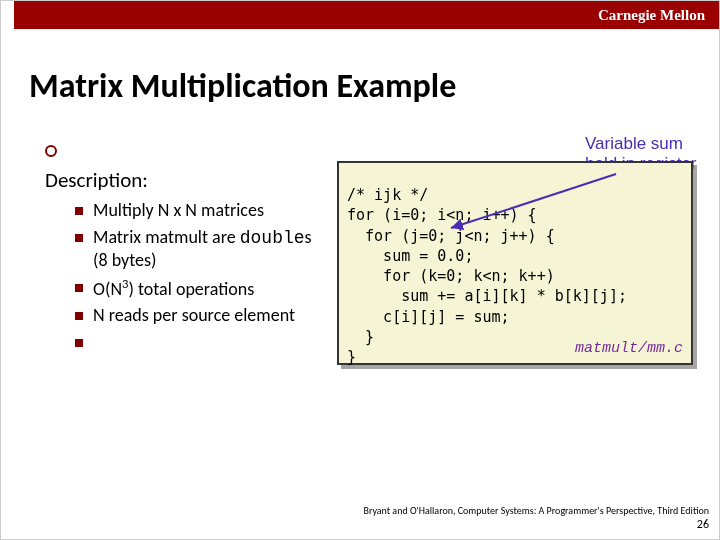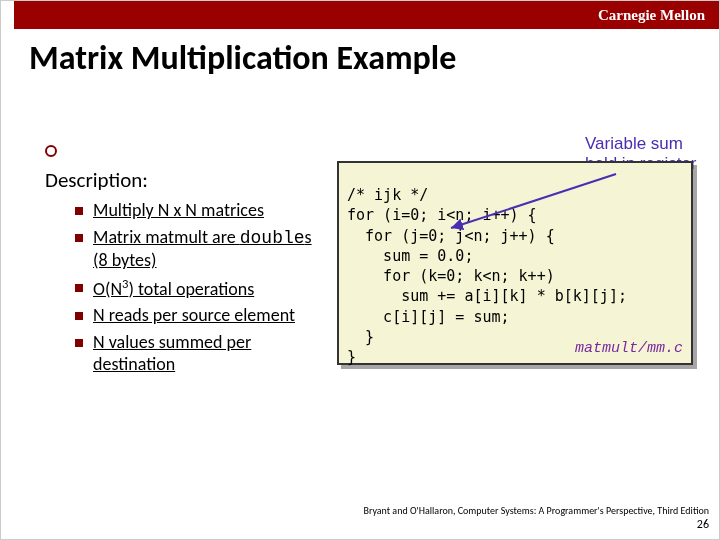--- a/index.html
+++ b/index.html
@@ -9,32 +9,32 @@
     border: 1px solid #ccc;
   }
   .banner {
     position: absolute; top: 0; left: 13px; right: 0; height: 28px;
     background: #9a0000;
     display: flex; align-items: center; justify-content: flex-end;
     padding-right: 14px;
   }
   .banner-text { color: #fff; font-weight: 700; font-size: 15px; font-family: "Times New Roman", serif; }
   .title {
-    position: absolute; left: 28px; top: 36px; font-size: 34px; font-weight: 700; color: #000;
+    position: absolute; left: 28px; top: 64px; font-size: 34px; font-weight: 700; color: #000;
   }
   .left {
     position: absolute; left: 44px; top: 140px; width: 280px;
   }
   .desc-line { display: flex; align-items: baseline; gap: 10px; margin-bottom: 6px; flex-direction: column; }
   .ring {
     width: 12px; height: 12px; border: 2px solid #800000; border-radius: 50%;
     flex: 0 0 auto; margin-top: 4px;
   }
   .desc-head { font-size: 21px; color: #000; }
-  .sublist { margin-left: 30px; margin-top: 4px; text-decoration: underline; }
+  .sublist { margin-left: 30px; margin-top: 4px; }
   .subitem { display: flex; align-items: flex-start; gap: 10px; margin-bottom: 4px; }
   .sq { width: 8px; height: 8px; background: #800000; flex: 0 0 auto; margin-top: 8px; }
   .subtext { font-size: 18px; line-height: 1.25; color: #000; }
   .mono { font-family: "Courier New", monospace; }
   sup { font-size: 0.7em; }
   .subsub { margin-left: 22px; margin-top: 2px; }
   .sqdot { width: 6px; height: 6px; background: #800000; flex: 0 0 auto; margin-top: 9px; }
 
   .codebox {
     position: absolute; left: 336px; top: 160px; width: 356px; height: 204px;
@@ -98,21 +98,20 @@
       </div>
 
       <div class="subitem">
         <span class="sq"></span>
         <span class="subtext">N reads per source element</span>
       </div>
 
       <div class="subitem">
         <span class="sq"></span>
         <span class="subtext">
-          <span>N values summed per destination</span>
         </span>
       </div>
 
     </div>
   </div>
 
   <div class="callout">
     <div>Variable sum</div>
     <div>held in register</div>
   </div>

